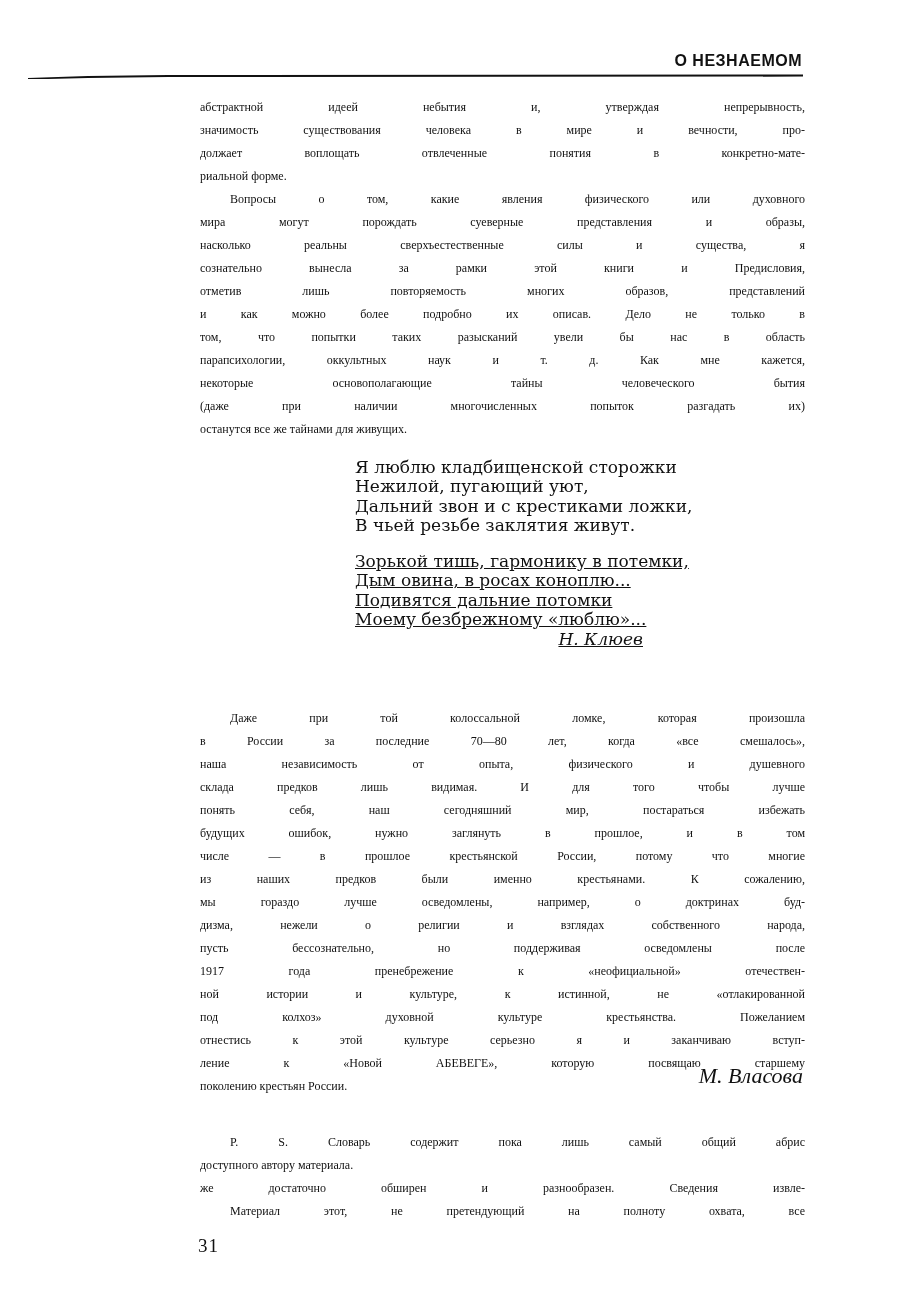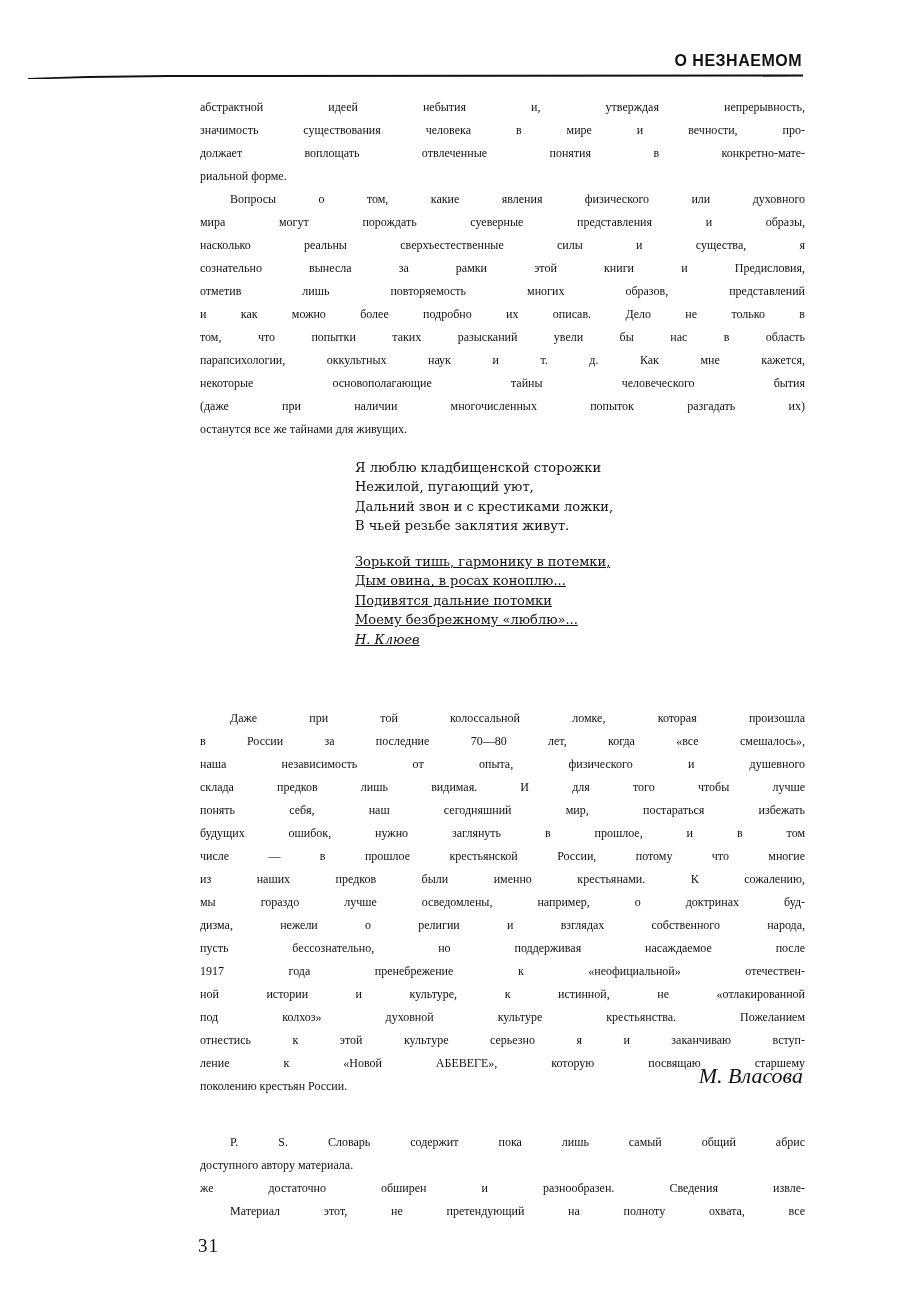--- a/index.html
+++ b/index.html
@@ -52,29 +52,30 @@
       text-align-last: left;
     }
     .indent { text-indent: 30px; }
     .block-1 { top: 96px; }
     .block-2 { top: 188px; }
     .poem {
       position: absolute;
       left: 355px;
       width: 310px;
       font-family: "DejaVu Serif", serif;
-      font-size: 13px;
+      font-size: 17px;
       line-height: 19.4px;
       color: #111;
     }
     .poem-stanza-1 { top: 458px; }
     .poem-stanza-2 { top: 552px; text-decoration: underline; }
     .poem-line { display: block; white-space: nowrap; }
     .poem-author {
       display: block;
+      text-align: right;
       padding-right: 22px;
       font-style: italic;
     }
     .block-3 { top: 707px; }
     .signature {
       position: absolute;
       top: 1063px;
       right: 97px;
       font-family: "Liberation Serif", serif;
       font-style: italic;
@@ -142,21 +143,21 @@
   <span class="line indent">Даже при той колоссальной ломке, которая произошла</span>
   <span class="line">в России за последние 70—80 лет, когда «все смешалось»,</span>
   <span class="line">наша независимость от опыта, физического и душевного</span>
   <span class="line">склада предков лишь видимая. И для того чтобы лучше</span>
   <span class="line">понять себя, наш сегодняшний мир, постараться избежать</span>
   <span class="line">будущих ошибок, нужно заглянуть в прошлое, и в том</span>
   <span class="line">числе — в прошлое крестьянской России, потому что многие</span>
   <span class="line">из наших предков были именно крестьянами. К сожалению,</span>
   <span class="line">мы гораздо лучше осведомлены, например, о доктринах буд-</span>
   <span class="line">дизма, нежели о религии и взглядах собственного народа,</span>
-  <span class="line">пусть бессознательно, но поддерживая насаждаемое после</span>
+  <span class="line">пусть бессознательно, но поддерживая осведомлены после</span>
   <span class="line">1917 года пренебрежение к «неофициальной» отечествен-</span>
   <span class="line">ной истории и культуре, к истинной, не «отлакированной</span>
   <span class="line">под колхоз» духовной культуре крестьянства. Пожеланием</span>
   <span class="line">отнестись к этой культуре серьезно я и заканчиваю вступ-</span>
   <span class="line">ление к «Новой АБЕВЕГЕ», которую посвящаю старшему</span>
   <span class="line last">поколению крестьян России.</span>
 </div>
 
 <div class="signature">М. Власова</div>
 

